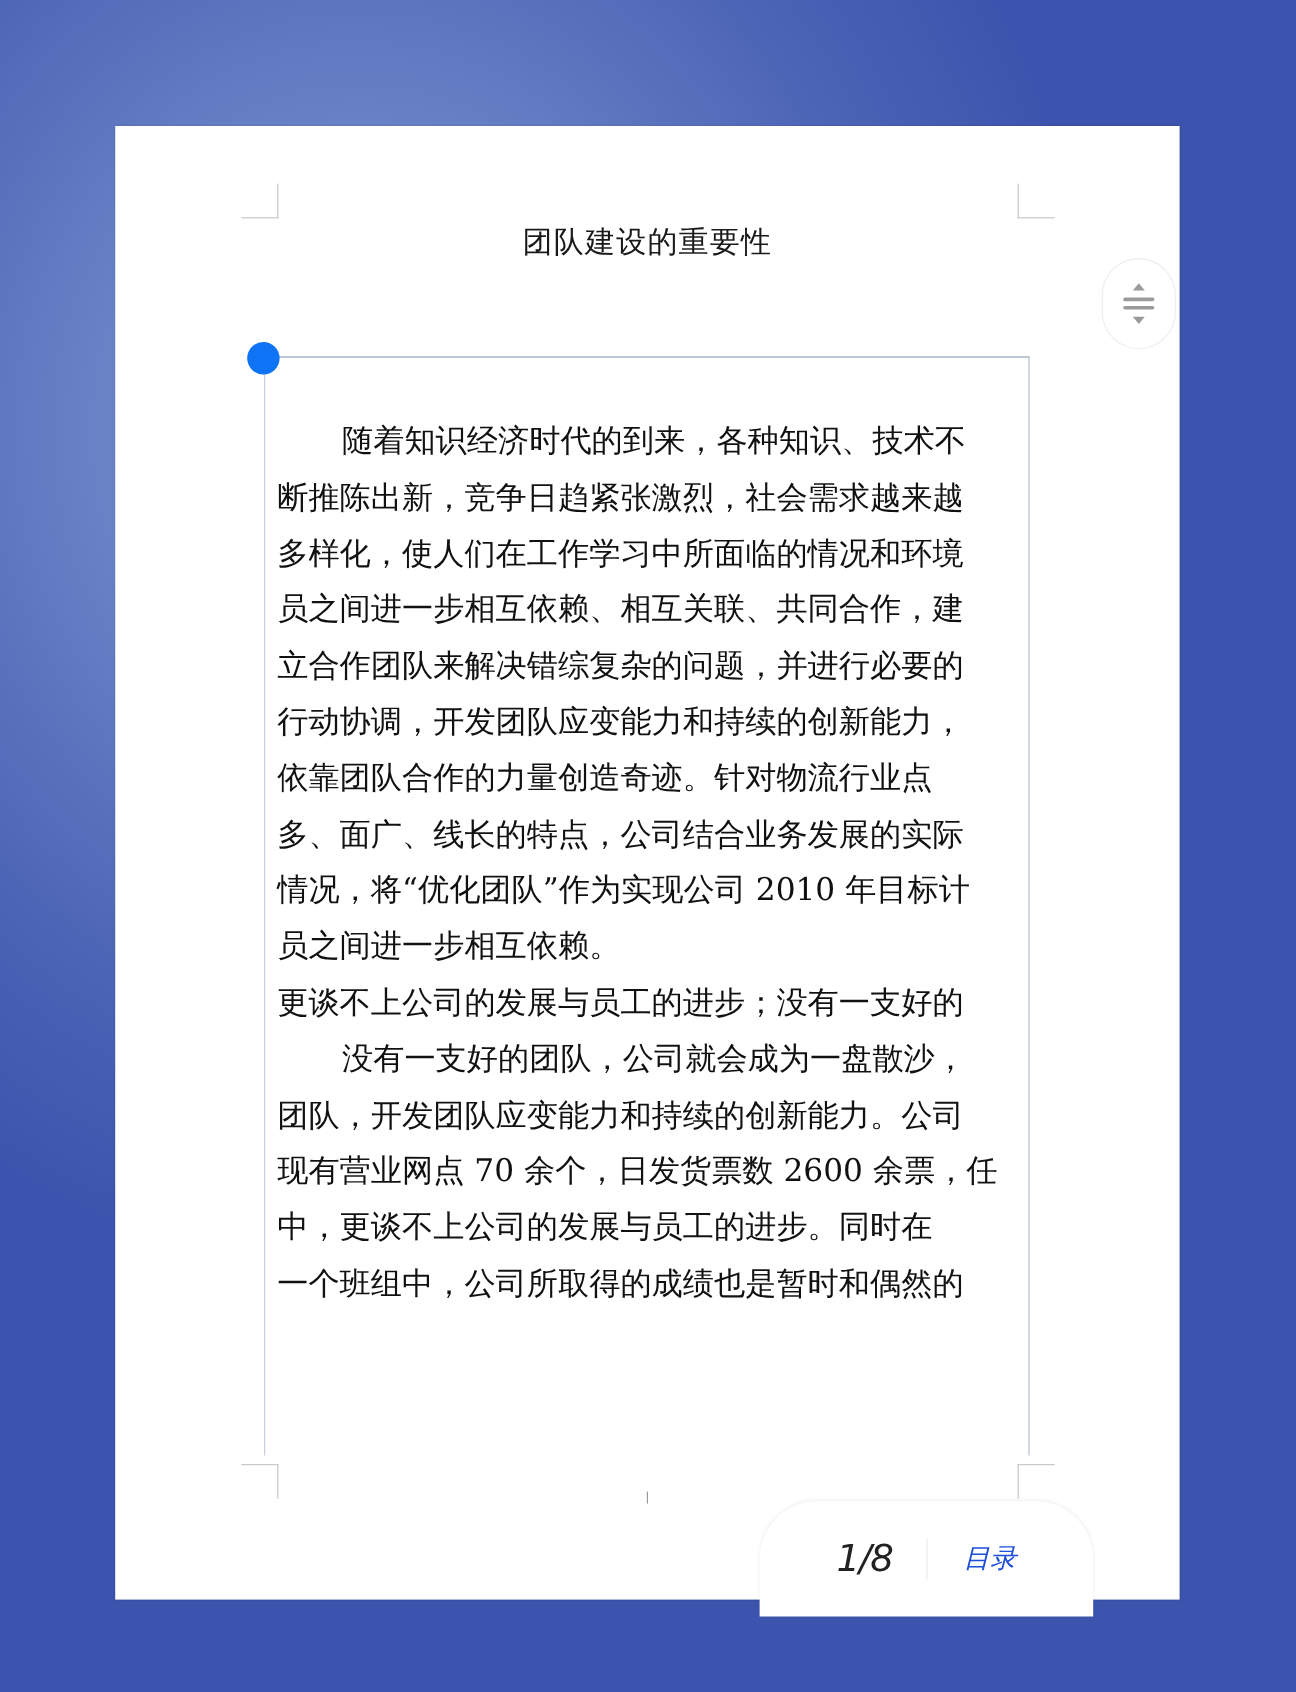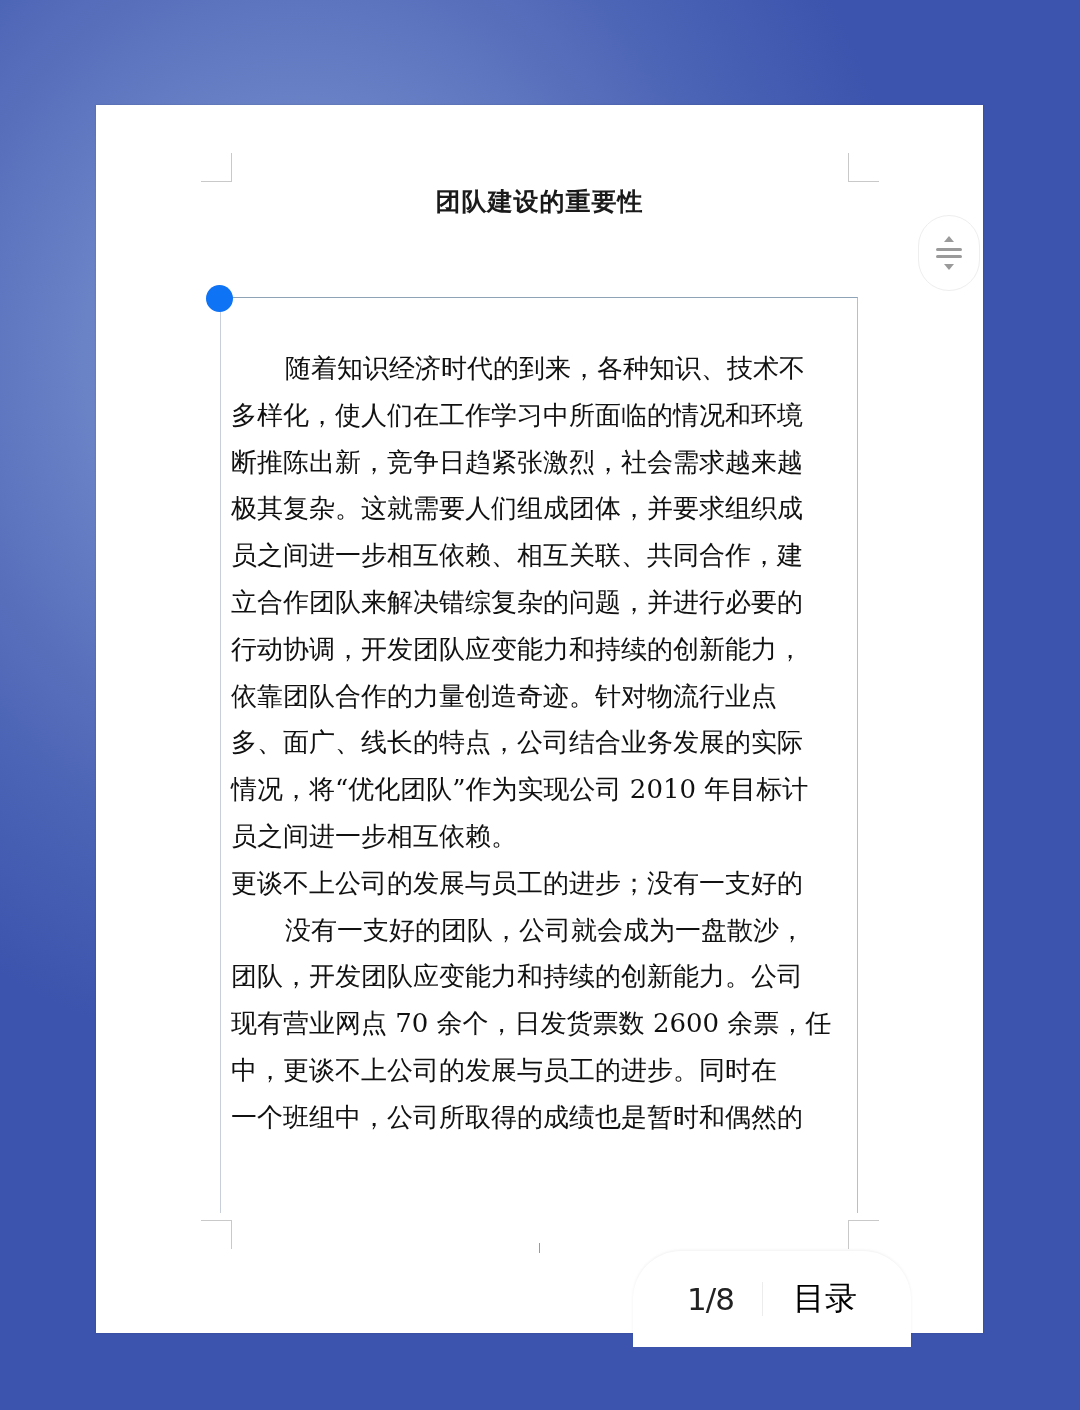--- a/index.html
+++ b/index.html
@@ -37,21 +37,21 @@
     .corner.bl { left: 105px; top: 1115px; border-right-width: 1.5px; border-top-width: 1.5px; }
     .corner.br { left: 752px; top: 1115px; border-left-width: 1.5px; border-top-width: 1.5px; }
 
     .doc-title {
       position: absolute;
       left: 0;
       width: 100%;
       top: 80px;
       text-align: center;
       font-size: 25px;
-      font-weight: bold;
+      font-weight: normal;
       color: #1a1a1a;
       letter-spacing: 1px;
       font-family: "DejaVu Sans", "Liberation Sans", sans-serif;
     }
     .scroll-handle {
       position: absolute;
       left: 822px;
       top: 110px;
       width: 62px;
       height: 76px;
@@ -139,37 +139,38 @@
       left: 537px;
       top: 1146px;
       width: 278px;
       height: 96px;
       background: #ffffff;
       border-radius: 48px 48px 0 0;
       box-shadow: 0 -1px 3px rgba(0,0,0,0.06);
       display: flex;
       align-items: center;
       justify-content: center;
+      font-style: italic;
     }
     .pager .page-indicator {
       font-family: "DejaVu Sans", "Liberation Sans", sans-serif;
       font-size: 31px;
       color: #222222;
       padding-right: 28px;
       letter-spacing: -1px;
     }
     .pager .divider {
       width: 1px;
       height: 34px;
       background: #ececec;
     }
     .pager .toc-button {
       font-family: "DejaVu Sans", "Liberation Sans", sans-serif;
-      font-size: 32px;
-      color: #000000;
+      font-size: 22px;
+      color: #1d4ed8;
       padding-left: 30px;
       cursor: pointer;
     }
   </style>
 </head>
 <body>
 
 <div class="page">
   <div class="corner tl"></div>
   <div class="corner tr"></div>
@@ -184,23 +185,22 @@
     <div class="bar"></div>
     <div class="tri-down"></div>
   </div>
 
   <div class="selection-frame"></div>
   <div class="selection-dot"></div>
 
   <div class="body-text">
     <div>
       <div class="line indent">随着知识经济时代的到来，各种知识、技术不</div>
+      <div class="line">断推陈出新，竞争日趋紧张激烈，社会需求越来越</div>
       <div class="line">多样化，使人们在工作学习中所面临的情况和环境</div>
-      <div class="line">断推陈出新，竞争日趋紧张激烈，社会需求越来越</div>
-      <div class="line">极其复杂。这就需要人们组成团体，并要求组织成</div>
       <div class="line">员之间进一步相互依赖、相互关联、共同合作，建</div>
       <div class="line">立合作团队来解决错综复杂的问题，并进行必要的</div>
       <div class="line">行动协调，开发团队应变能力和持续的创新能力，</div>
       <div class="line">依靠团队合作的力量创造奇迹。针对物流行业点</div>
       <div class="line">多、面广、线长的特点，公司结合业务发展的实际</div>
       <div class="line">情况，将“优化团队”作为实现公司 2010 年目标计</div>
       <div class="line">员之间进一步相互依赖。</div>
     </div>
     <div>
       <div class="line">更谈不上公司的发展与员工的进步；没有一支好的</div>

